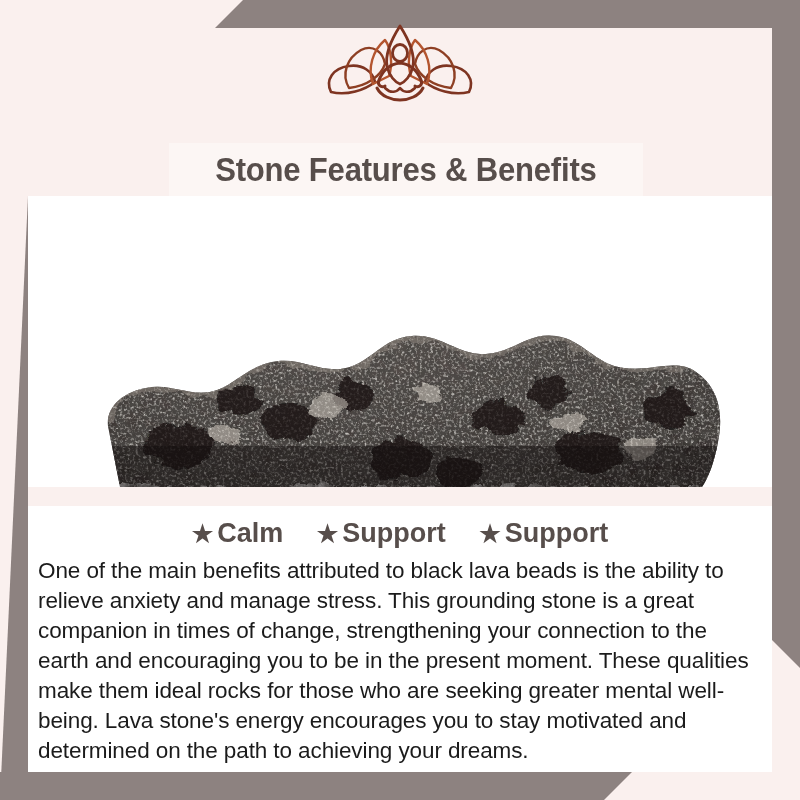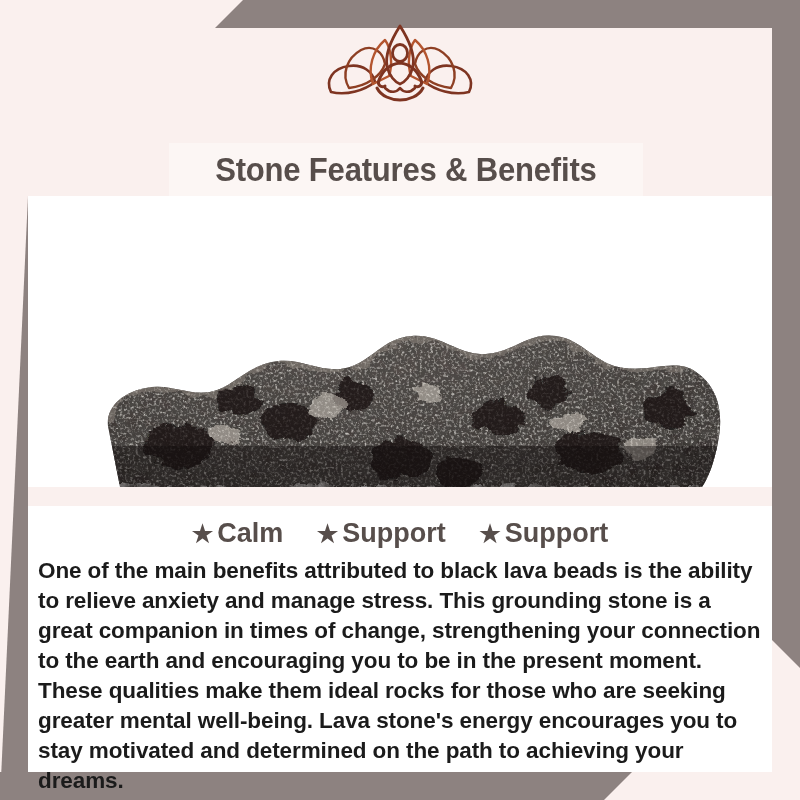--- a/index.html
+++ b/index.html
@@ -129,21 +129,21 @@
     font-weight: 700;
     color: #574e4b;
     white-space: nowrap;
   }
   .benefit-item { display: inline-block; margin: 0 13px; }
   .benefit-star { font-size: 24px; margin-right: 4px; }
   #description {
     margin: 7px 10px 0 10px;
     font-family: "Liberation Sans Narrow", "Liberation Sans", sans-serif;
     font-size: 22.5px;
-    font-weight: 700;
+    font-weight: 400;
     line-height: 30px;
     color: #1b1b1b;
     letter-spacing: -0.1px;
   }
 </style>
 </head>
 <body>
 
 <div id="page">
 

